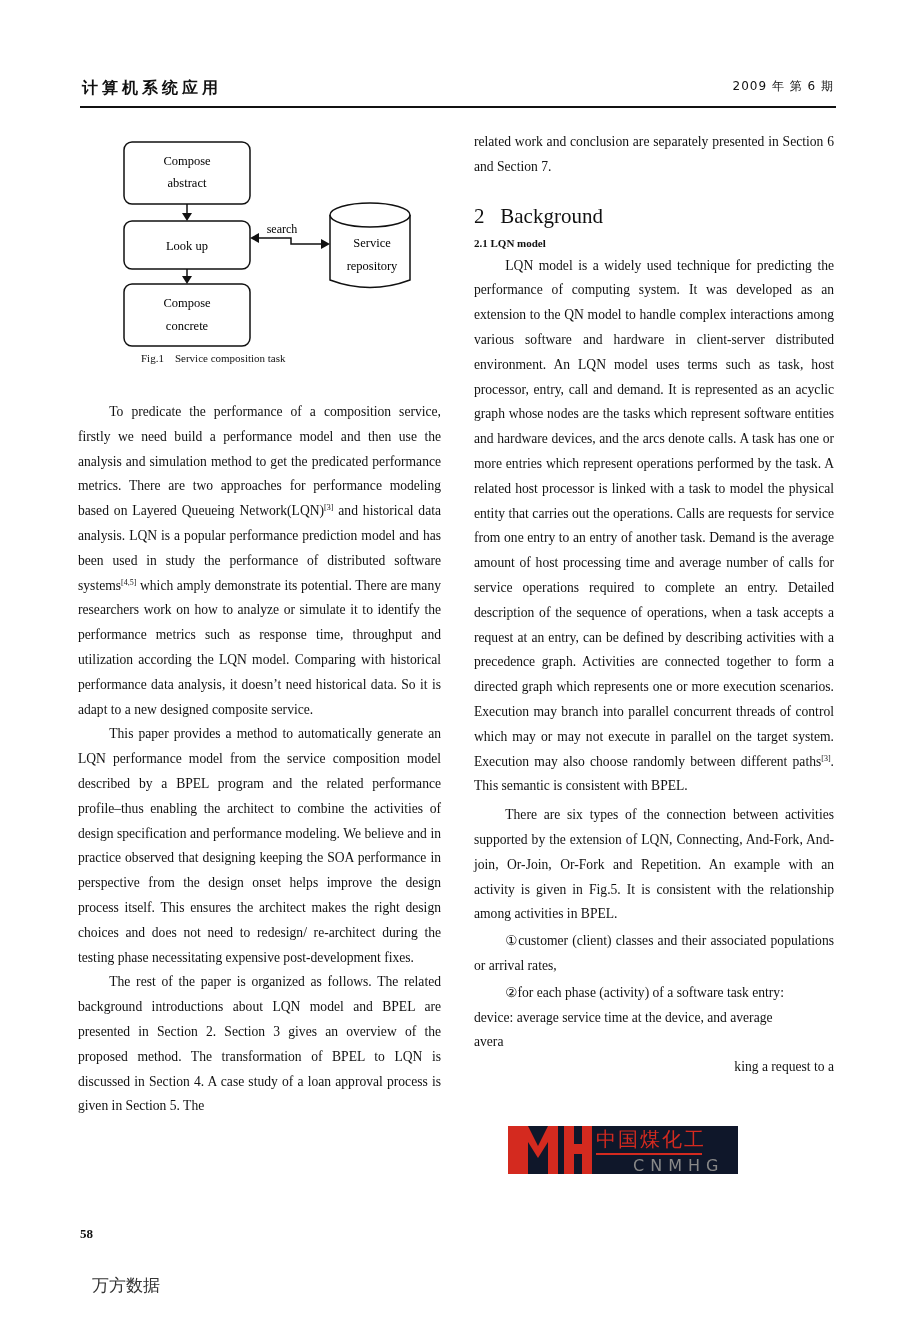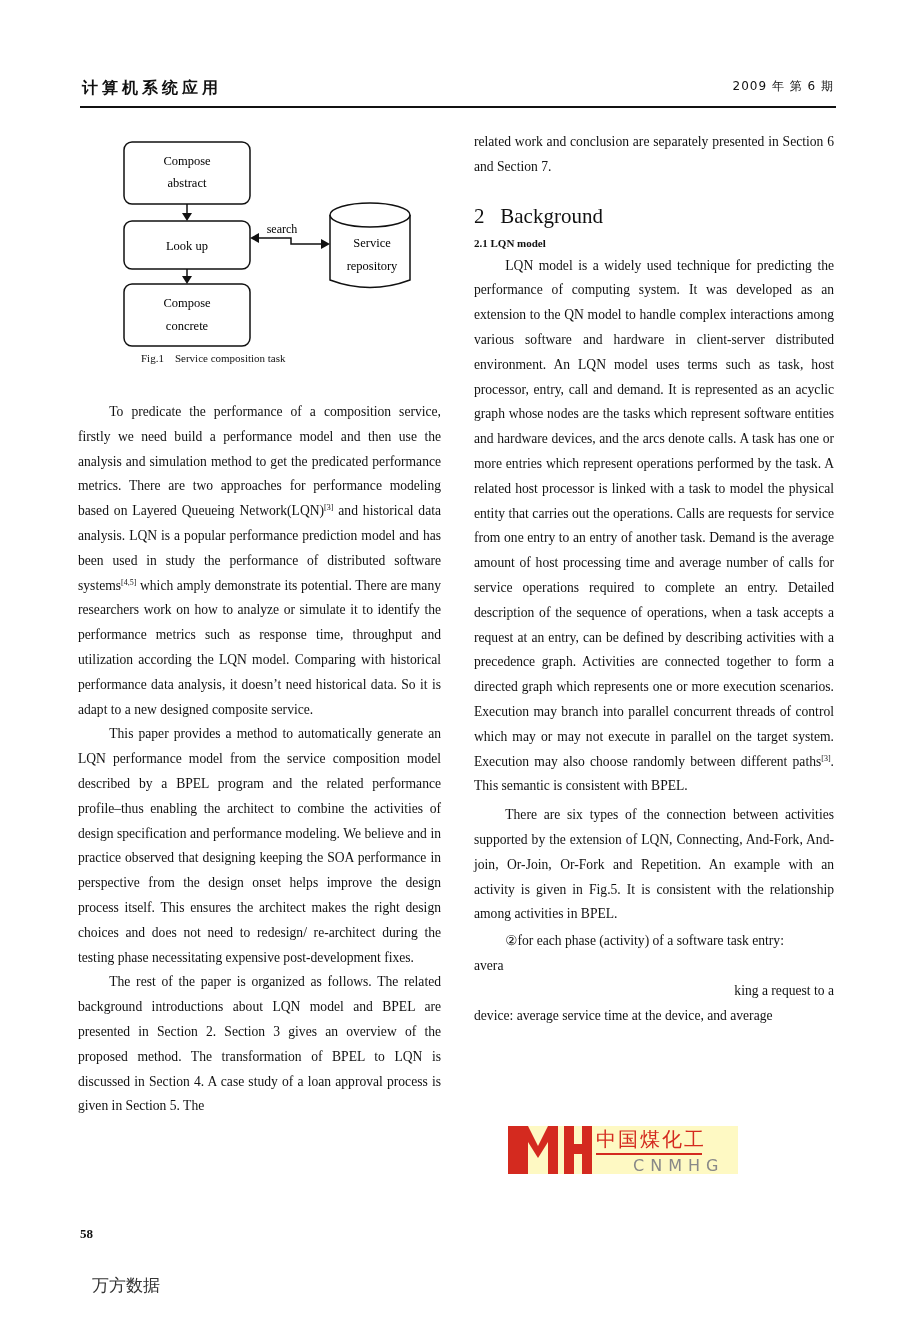--- a/index.html
+++ b/index.html
@@ -22,21 +22,21 @@
   .figure { position: absolute; left: 110px; top: 135px; width: 310px; height: 240px; text-decoration: underline; }
   .figure svg text { font-family: "Liberation Serif", serif; }
   .fig-caption { position: absolute; left: 141px; top: 352px; font-size: 11px; }
 
   .sec-title { font-size: 21px; margin: 22px 0 2px 0; line-height: 28px; }
   .sub-title { font-weight: bold; font-size: 11px; line-height: 22px; }
 
   .page-num { position: absolute; left: 80px; top: 1226px; font-weight: bold; font-size: 13px; }
   .watermark-bottom { position: absolute; left: 92px; top: 1274px; font-family: "DejaVu Sans", sans-serif;
                       font-size: 17px; color: #333; }
-  .logo { position: absolute; left: 508px; top: 1126px; width: 230px; height: 48px; background: #fef9c3; }
+  .logo { position: absolute; left: 508px; top: 1126px; width: 230px; height: 48px; background: #0f172a; }
   .logo .mark { position: absolute; left: 0; top: 0; }
   .logo .cn { position: absolute; left: 88px; top: 0px; font-family: "DejaVu Sans", sans-serif;
               font-size: 20px; color: #d42a1f; letter-spacing: 2px; }
   .logo .line { position: absolute; left: 88px; top: 27px; width: 106px; height: 2px; background: #d42a1f; }
   .logo .en { position: absolute; left: 88px; top: 30px; font-family: "DejaVu Sans", sans-serif;
               font-size: 16px; color: #888; letter-spacing: 6px; margin-left: 37px; }
 </style>
 </head>
 <body>
 
@@ -84,26 +84,27 @@
   <p class="indent">This paper provides a method to automatically generate an LQN performance model from the service composition model described by a BPEL program and the related performance profile–thus enabling the architect to combine the activities of design specification and performance modeling. We believe and in practice observed that designing keeping the SOA performance in perspective from the design onset helps improve the design process itself. This ensures the architect makes the right design choices and does not need to redesign/ re-architect during the testing phase necessitating expensive post-development fixes.</p>
   <p class="indent">The rest of the paper is organized as follows. The related background introductions about LQN model and BPEL are presented in Section 2.  Section 3 gives an overview of the proposed method.  The transformation of BPEL to LQN is discussed in Section 4. A case study of a loan approval process is given in Section 5. The</p>
 </div>
 
 <div class="col col-right">
   <p>related work and conclusion are separately presented in Section 6 and Section 7.</p>
   <div class="sec-title" style="white-space:pre;">2   Background</div>
   <div class="sub-title">2.1 LQN model</div>
   <p class="indent"><span>LQN model is a widely used technique for predicting the performance of computing system. It was developed as an extension to the QN model to handle complex interactions among various software and hardware in client-server distributed environment. An LQN model uses terms such as task, host processor, entry, call and demand. It is represented as an acyclic graph whose nodes are the tasks which represent software entities and hardware devices, and the arcs denote calls. A task has one or more entries which represent operations performed by the task. A related host processor is linked with a task to model the physical entity that carries out the operations. Calls are requests for service from one entry to an entry of another task. Demand is the average amount of host processing time and average number of calls for service operations required to complete an entry. Detailed description of the sequence of operations, when a task accepts a request at an entry, can be defined by describing activities with a precedence graph. Activities are connected together to form a directed graph which represents one or more execution scenarios. Execution may branch into parallel concurrent threads of control which may or may not execute in parallel on the target system. Execution may also choose randomly between different paths</span><sup>[3]</sup><span>. This semantic is consistent with BPEL.</span></p>
   <p class="indent" style="margin-top:4px;">There are six types of the connection between activities supported by the extension of LQN, Connecting, And-Fork, And-join, Or-Join, Or-Fork and Repetition. An example with an activity is given in Fig.5.  It is consistent with the relationship among activities in BPEL.</p>
+  <p class="indent" style="margin-top:2px;">①customer (client) classes and their associated populations or arrival rates,</p>
   <p class="indent" style="margin-top:2px;">②for each phase (activity) of a software task entry:</p>
+  <p>device: average service time at the device, and average</p>
   <p style="position:relative;height:49.6px;">
     <span style="position:absolute;left:0;top:0;">avera</span>
     <span style="position:absolute;right:0;top:24.8px;">king a request to a</span>
   </p>
-  <p>device: average service time at the device, and average</p>
 </div>
 
 <div class="logo">
   <svg class="mark" width="84" height="48" viewBox="0 0 84 48">
     <rect x="0" y="0" width="10" height="48" fill="#d42a1f"></rect>
     <polygon points="10,0 20,0 30,20 40,0 50,0 50,48 40,48 40,16 30,32 20,16 20,48 10,48" fill="#d42a1f"></polygon>
     <rect x="56" y="0" width="10" height="48" fill="#d42a1f"></rect>
     <rect x="66" y="18" width="10" height="10" fill="#d42a1f"></rect>
     <rect x="74" y="0" width="10" height="48" fill="#d42a1f"></rect>
   </svg>

